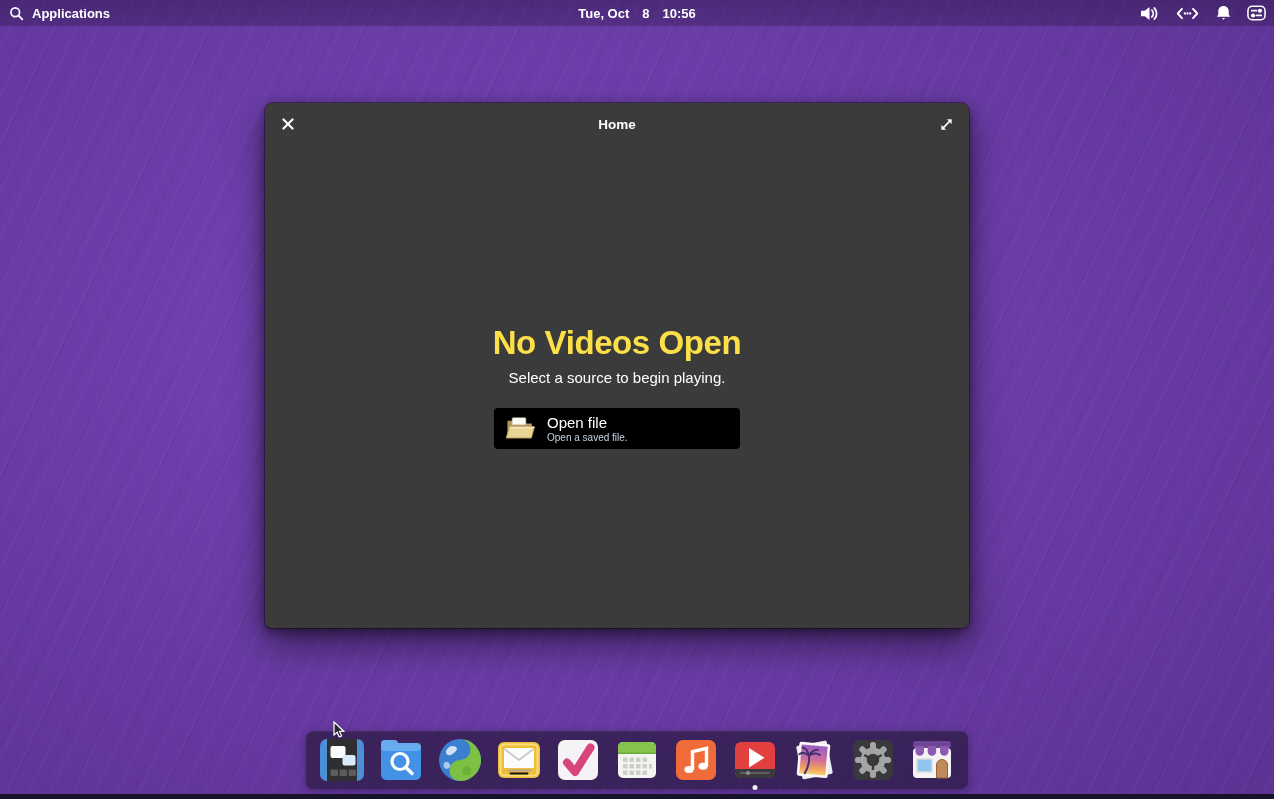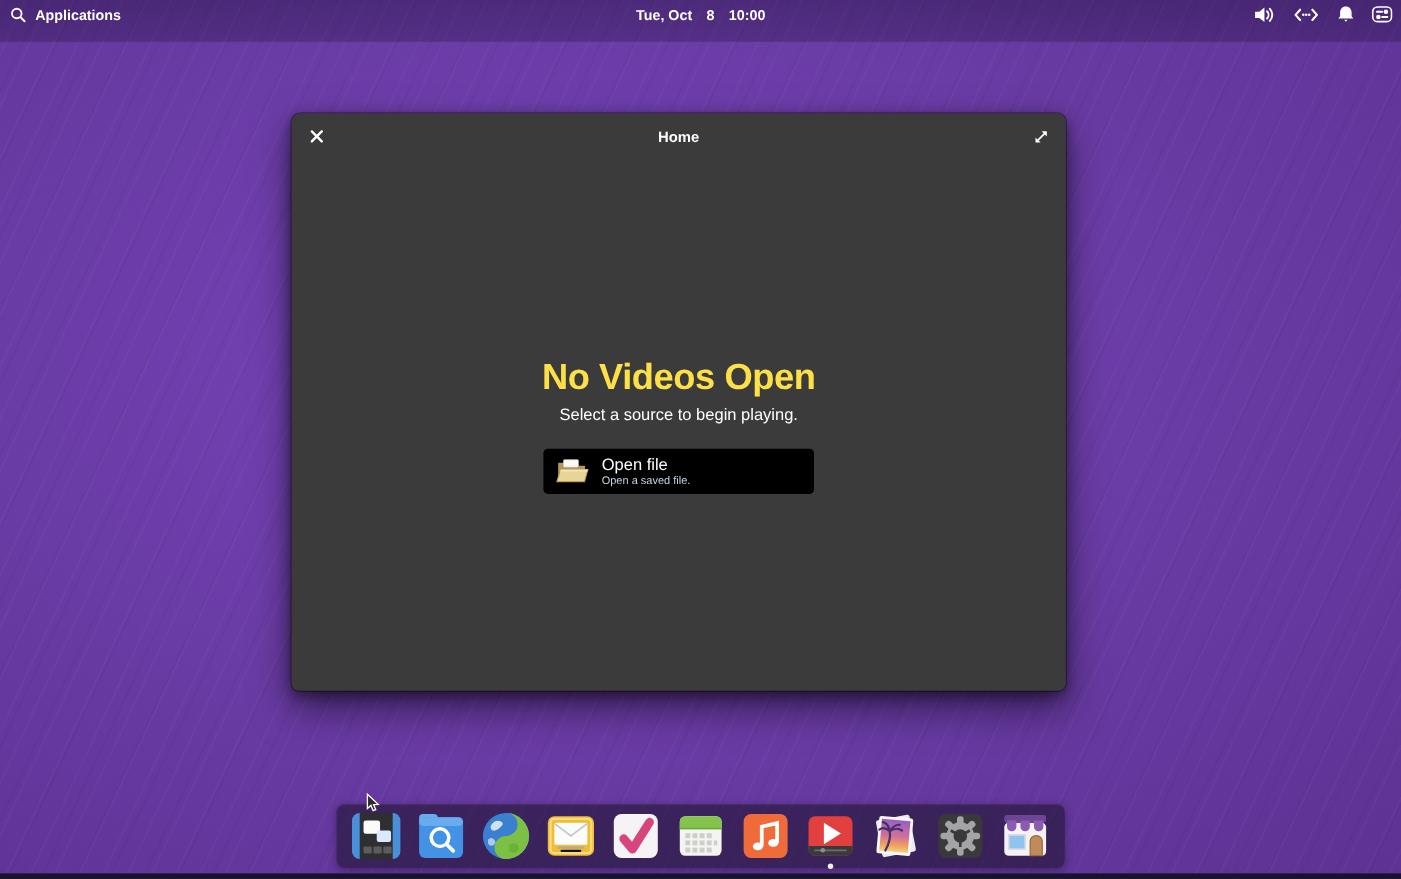--- a/index.html
+++ b/index.html
@@ -8,21 +8,21 @@
     font-family:"Liberation Sans", sans-serif;
     position:relative;
     background:
       repeating-linear-gradient(115deg, rgba(255,255,255,0.022) 0 2px, rgba(255,255,255,0) 2px 20px),
       repeating-linear-gradient(295deg, rgba(0,0,0,0.035) 0 2px, rgba(0,0,0,0) 2px 28px),
       radial-gradient(ellipse at 42% 42%, #7a46be 0%, #6a3ca6 48%, #5c3293 100%);
   }
 
   
   .panel {
-    position:absolute; top:0; left:0; right:0; height:38px;
+    position:absolute; top:0; left:0; right:0; height:26px;
     background:linear-gradient(rgba(16,6,32,0.32), rgba(16,6,32,0.24));
     color:#ffffff;
   }
   .panel-left { position:absolute; left:9px; top:0; height:26px; display:flex; align-items:center; gap:8px; cursor:default; }
   .panel-left span { font-size:13px; font-weight:bold; }
   .panel-center { position:absolute; left:50%; top:0; transform:translateX(-50%); height:26px; display:flex; align-items:center; gap:13px; }
   .panel-center span { font-size:13px; font-weight:bold; }
   .panel-right { position:absolute; right:8px; top:0; height:26px; display:flex; align-items:center; gap:15px; }
   .panel-right .ind { display:flex; align-items:center; }
 
@@ -77,21 +77,21 @@
     <svg width="15" height="15" viewBox="0 0 18 18">
       <circle cx="7.5" cy="7.5" r="5.2" fill="none" stroke="#fff" stroke-width="2"></circle>
       <line x1="11.5" y1="11.5" x2="16" y2="16" stroke="#fff" stroke-width="2.2" stroke-linecap="round"></line>
     </svg>
     <span>Applications</span>
   </div>
 
   <div class="panel-center">
     <span>Tue, Oct</span>
     <span>8</span>
-    <span>10:00</span>
+    <span>10:56</span>
   </div>
 
   <div class="panel-right">
     <div class="ind">
       <svg width="21" height="17" viewBox="0 0 22 18">
         <polygon points="2,6 6,6 11,2 11,16 6,12 2,12" fill="#fff"></polygon>
         <path d="M13.5 5.5 a5 5 0 0 1 0 7" stroke="#fff" stroke-width="1.9" fill="none" stroke-linecap="round"></path>
         <path d="M16.2 3.2 a8.4 8.4 0 0 1 0 11.6" stroke="#fff" stroke-width="1.9" fill="none" stroke-linecap="round"></path>
       </svg>
     </div>

